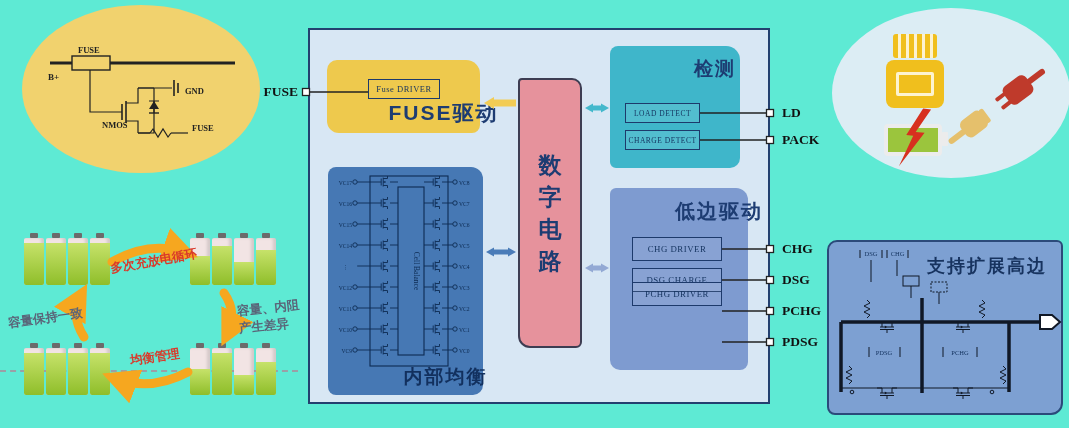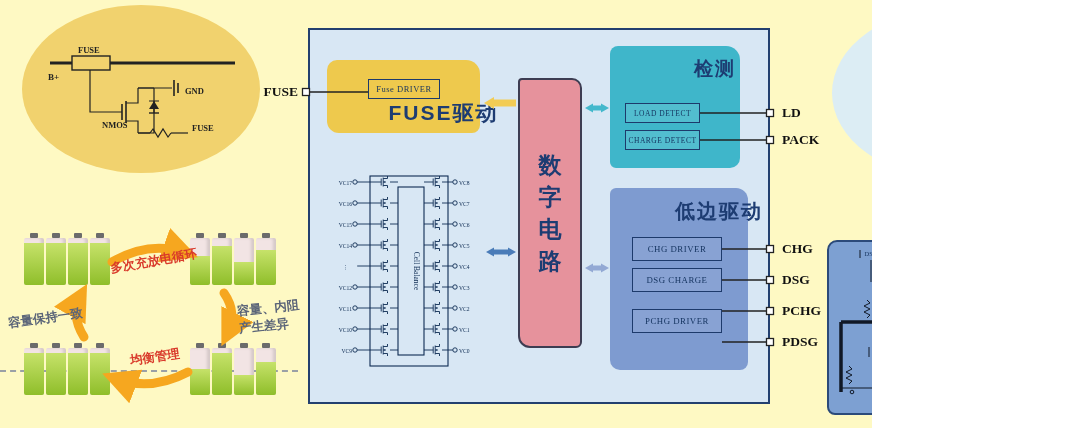--- a/index.html
+++ b/index.html
@@ -1,16 +1,16 @@
 <!DOCTYPE html>
 <html><head>
 <meta charset="utf-8">
 <style>
   html,body{margin:0;padding:0;background:#fff;}
-  #canvas{position:relative;width:872px;height:428px;background:#fef9c3;overflow:hidden;
+  #canvas{position:relative;width:1069px;height:428px;background:#5eead4;overflow:hidden;
           font-family:"Liberation Sans","DejaVu Sans",sans-serif;}
   .abs{position:absolute;}
   svg{display:block;}
   
   #yellow-ellipse{left:22px;top:5px;width:238px;height:168px;border-radius:50%;background:#f1d26e;}
   .cir-label{font-family:"Liberation Serif","DejaVu Serif",serif;font-weight:bold;fill:#222;}
   
   .bat-group{display:flex;gap:2px;}
   .bat{position:relative;width:20px;height:52px;}
   .bat .cap{position:absolute;top:0;left:6px;width:8px;height:5px;background:#6b6b6b;border-radius:1px;}
@@ -248,24 +248,27 @@
 
   <div class="abs" id="lowside-box">
     <div class="blk-title" id="lowside-title">低边驱动</div>
   </div>
   <div class="abs inner-blk drv" style="top:237px">
       <span>CHG DRIVER</span>
     </div>
   <div class="abs inner-blk drv" style="top:268px">
       <span>DSG CHARGE</span>
     </div>
-  <div class="abs inner-blk drv" style="top:309px">
+  <div class="abs inner-blk drv" style="top:282px">
       <span>PCHG DRIVER</span>
     </div>
 
+  <div class="abs" id="balance-box">
+    <div class="blk-title" id="balance-title">内部均衡</div>
+  </div>
   <svg class="abs" style="left:328px;top:167px" width="155" height="228">
     <defs>
       <symbol id="fet" viewBox="0 0 12 12">
         <line x1="0" y1="6" x2="3.2" y2="6"></line>
         <line x1="3.2" y1="2.5" x2="3.2" y2="9.5"></line>
         <line x1="5.2" y1="1.5" x2="5.2" y2="10.5"></line>
         <line x1="5.2" y1="2.5" x2="9.5" y2="2.5"></line>
         <line x1="5.2" y1="9.5" x2="9.5" y2="9.5"></line>
         <line x1="9.5" y1="2.5" x2="9.5" y2="0"></line>
         <line x1="9.5" y1="9.5" x2="9.5" y2="12"></line>

